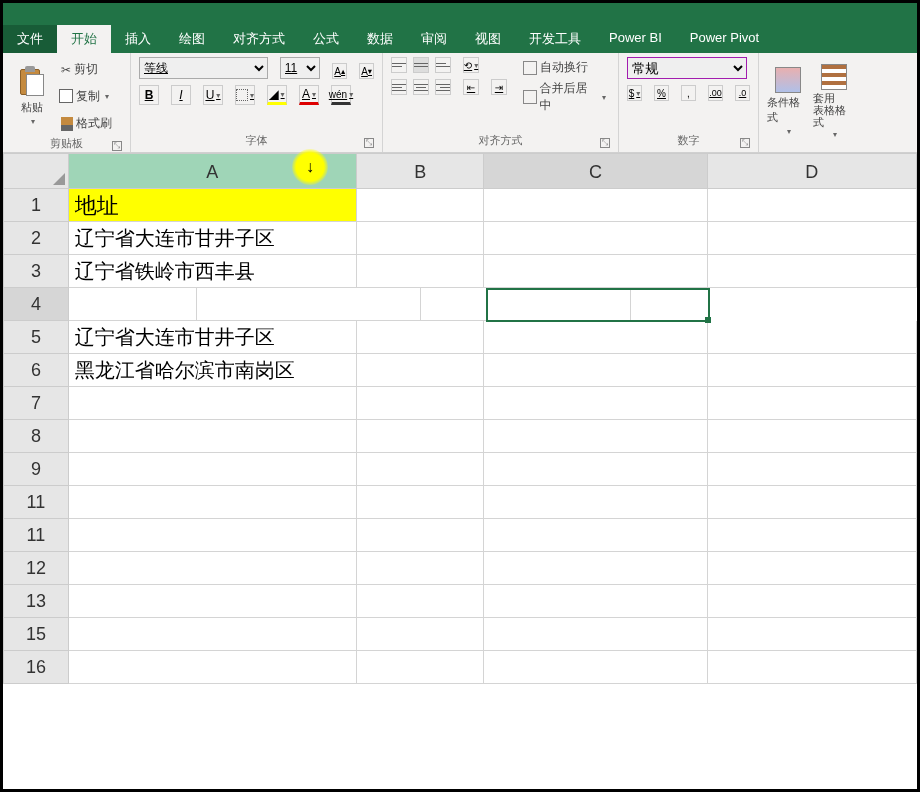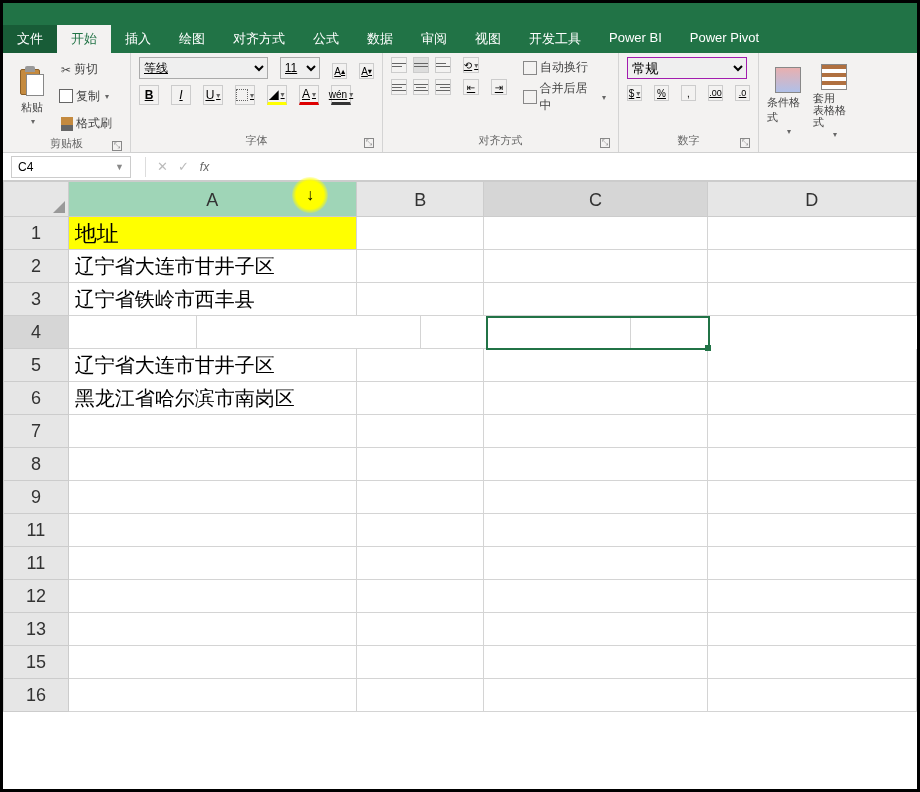--- a/index.html
+++ b/index.html
@@ -275,30 +275,20 @@
         <div class="big-icon" style="background:repeating-linear-gradient(#b07040,#b07040 4px,#fff 4px,#fff 8px);border:1px solid #888"></div>
         <span style="white-space:pre-line;line-height:1.1">套用
 表格格式</span>
             <span class="dd-arrow">▾</span>
       </div>
     </div>
     <div class="group-label"></div>
   </div>
 </div>
 
-<div class="fbar">
-  <div class="namebox">
-        <span>C4</span>
-        <span class="dd">▼</span>
-      </div>
-  <div class="sep"></div>
-  <div class="btns"><span>✕</span><span>✓</span></div>
-  <span class="fx">fx</span>
-  <input type="text" style="">
-</div>
 
 <div class="grid">
   <div class="colheads">
     <div class="corner"></div>
     <div class="ch colA">A</div>
     <div class="ch colB">B</div>
     <div class="ch colC">C</div>
     <div class="ch colD">D</div>
   </div>
   <div class="rows" id="rows">

